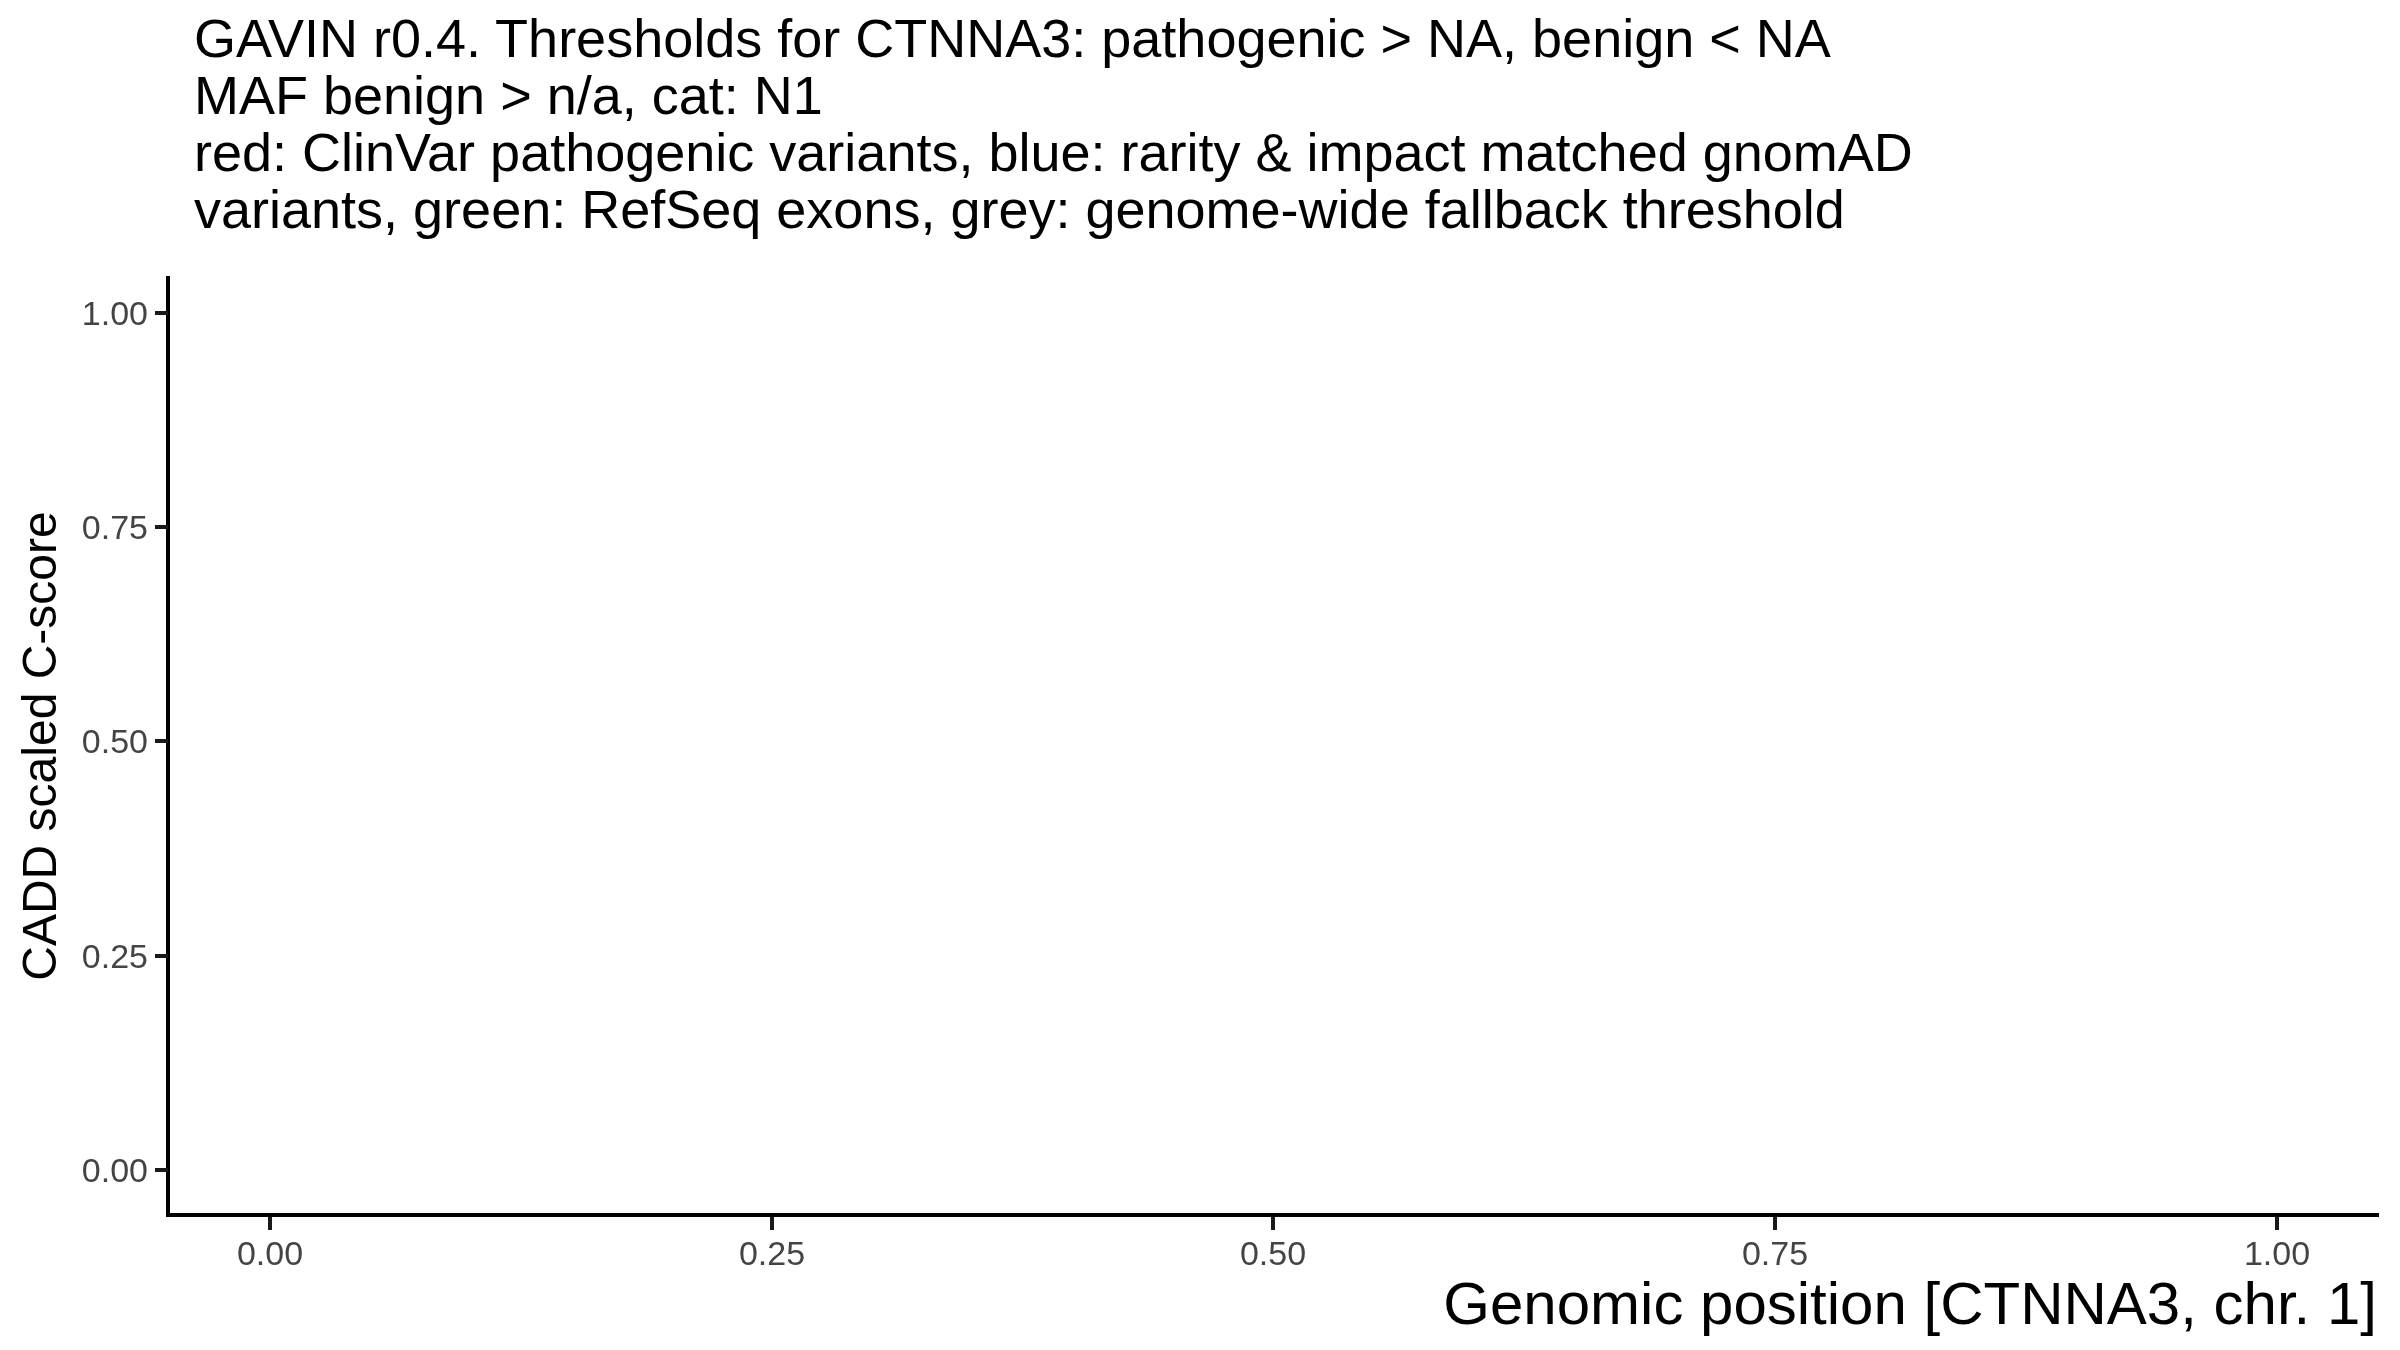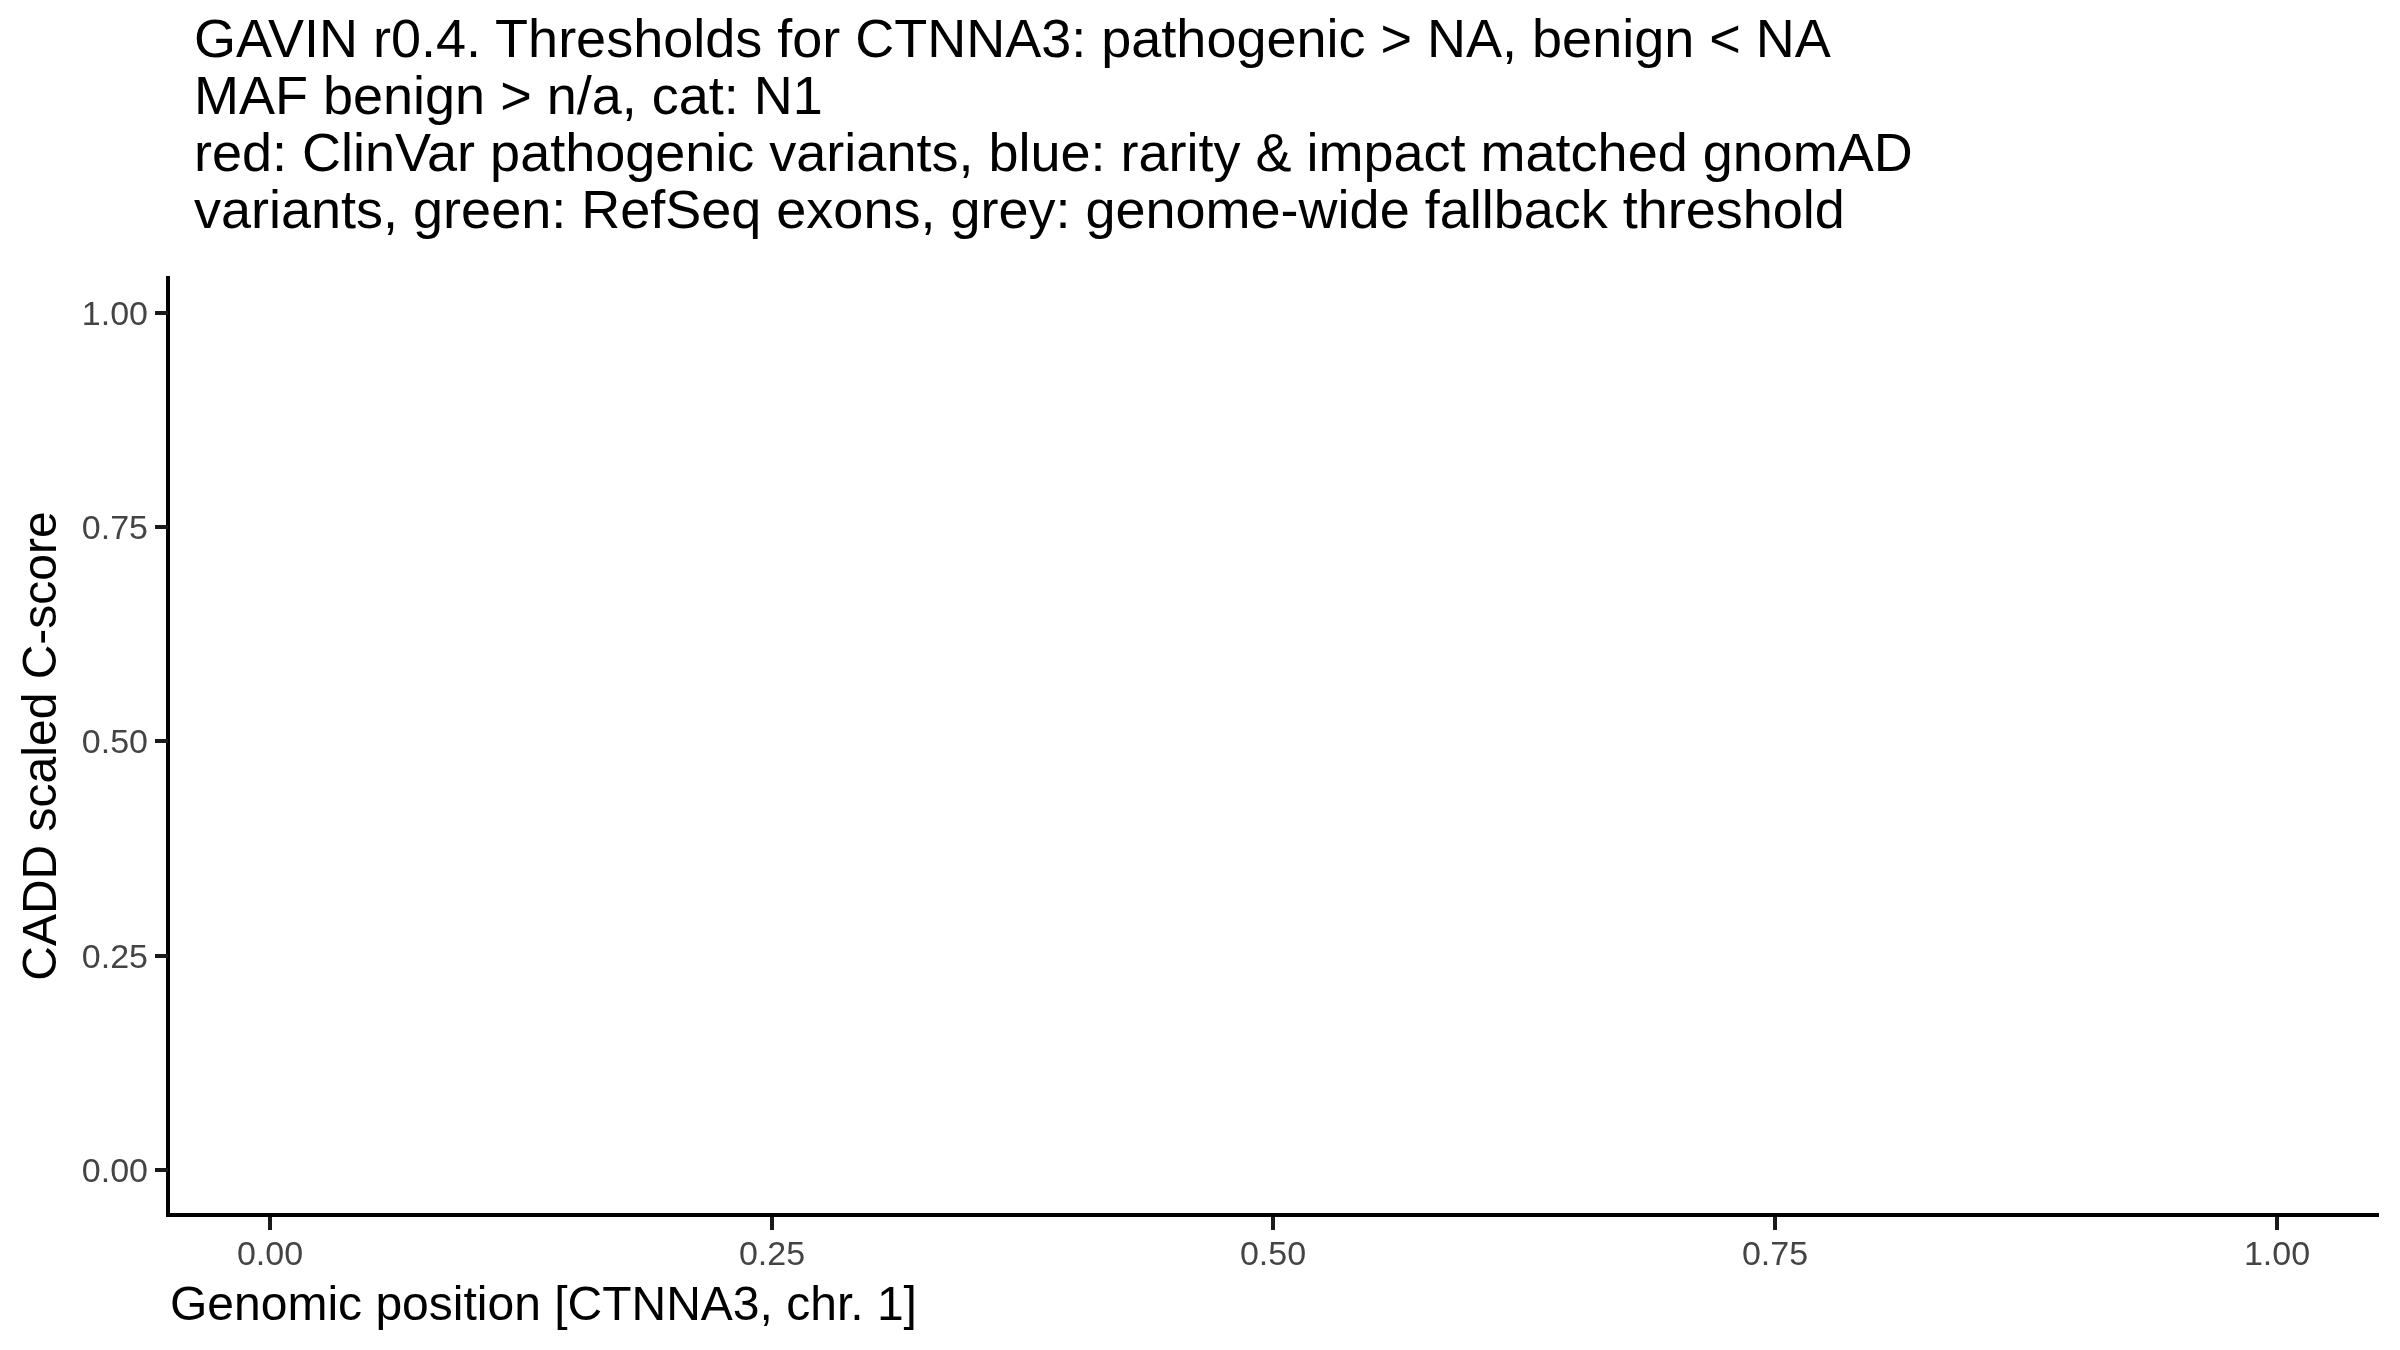--- a/index.html
+++ b/index.html
@@ -86,22 +86,22 @@
   .ylab.t1 { top: 936px; }
   .ylab.t2 { top: 721px; }
   .ylab.t3 { top: 507px; }
   .ylab.t4 { top: 293px; }
   
   .x-axis-title {
     position: absolute;
     left: 170px;
     top: 1278px;
     width: 2207px;
-    text-align: left;
-    font-size: 48px;
+    text-align: right;
+    font-size: 60px;
     line-height: 52px;
     color: #000000;
   }
   .y-axis-title {
     position: absolute;
     left: -430px;
     top: 720px;
     width: 940px;
     height: 52px;
     text-align: center;

